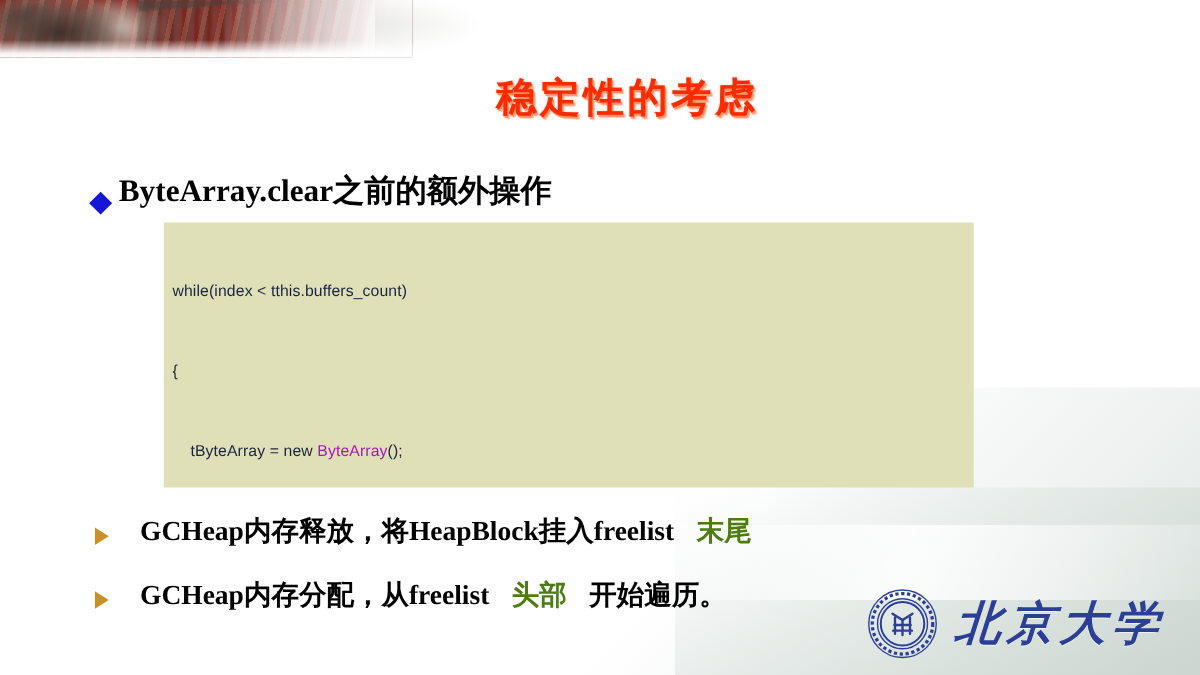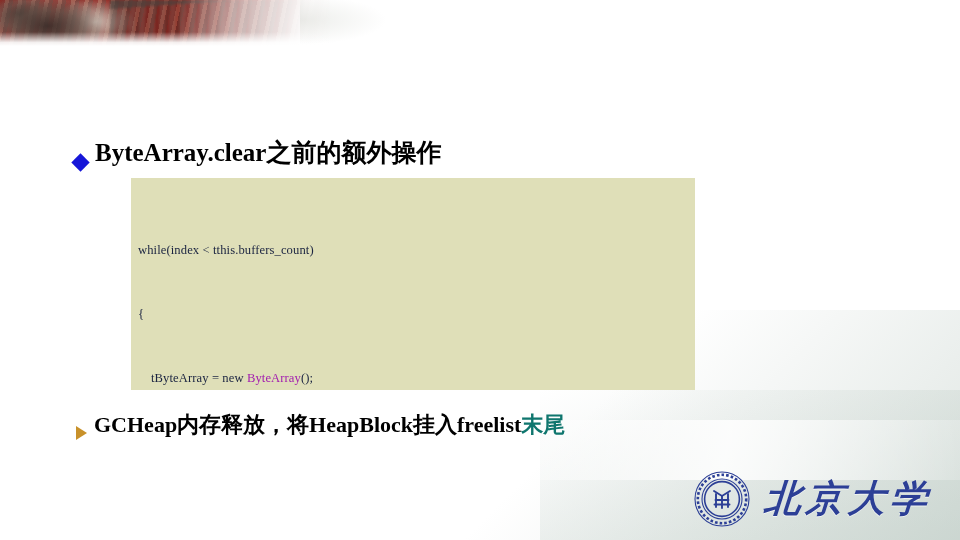--- a/index.html
+++ b/index.html
@@ -113,50 +113,51 @@
     width:13px; height:13px;
     background:#1616d8;
     transform:rotate(45deg);
     margin:9px 8px 0 0;
     flex:0 0 auto;
   }
 
   .bullet-l2 {
     position:absolute;
     left:76px;
-    display:flex; align-items:flex-end;
+    display:flex; align-items:center;
     font-family:"Liberation Serif", serif;
     font-weight:bold;
     font-size:22px;
     color:#000000;
     white-space:nowrap;
+    gap:18px;
   }
   #b2a { top:410px; }
   #b2b { top:461px; }
   .arrow {
     flex:0 0 auto;
     width:0; height:0;
     border-top:7px solid transparent;
     border-bottom:7px solid transparent;
     border-left:11px solid #c8912a;
     margin:7px 7px 0 0;
   }
-  .hl-red { color:#0f766e; }
+  .hl-red { color:#4d7c0f; }
 
   
   .code {
     position:absolute;
     left:131px; top:178px;
-    width:564px; height:212px;
+    width:648px; height:212px;
     background:#dfdfb8;
-    font-family:Liberation Serif, serif;
+    font-family:Liberation Sans, sans-serif;
     font-size:12.6px;
     line-height:21.2px;
     color:#1a2340;
-    padding:20px 0 0 7px;
+    padding:3px 0 0 7px;
     white-space:pre;
     overflow:hidden;
     letter-spacing:0.1px;
   }
   .code .ln { display:block; }
   .c-type { color:#a21caf; }
   .c-plain{ color:#1a2340; }
 
   
   .logo {
@@ -185,20 +186,23 @@
   <div class="bg-streak"></div>
 
   <div class="banner">
     <div class="photo"></div>
     <div class="roof"></div>
     <div class="sky"></div>
     <div class="fade-bottom"></div>
   </div>
   <div class="banner-spill"></div>
 
+  <div class="title">
+    <span class="title-inner">稳定性的考虑</span>
+  </div>
 
   <div class="bullet-l1">
     <span class="dia"></span>
     <span>ByteArray.clear之前的额外操作</span>
   </div>
 
   <div class="code">
     <span class="ln"><span class="c-plain">while(index &lt; tthis.buffers_count)</span></span>
     <span class="ln"><span class="c-plain">{</span></span>
     <span class="ln"><span class="c-plain">    tByteArray = new </span><span class="c-type">ByteArray</span><span class="c-plain">();</span></span>
@@ -211,20 +215,26 @@
     
   </div>
 
   <div class="bullet-l2" id="b2a">
     <span class="arrow"></span>
     <span>GCHeap内存释放，将HeapBlock挂入freelist</span>
       <span class="hl-red">末尾</span>
       <span></span>
   </div>
 
+  <div class="bullet-l2" id="b2b">
+    <span class="arrow"></span>
+    <span>GCHeap内存分配，从freelist</span>
+      <span class="hl-red">头部</span>
+      <span>开始遍历。</span>
+  </div>
 
   <div class="logo">
     <div class="seal">
       <svg width="58" height="58" viewBox="0 0 58 58" aria-hidden="true">
         <circle cx="29" cy="29" r="27" fill="none" stroke="#2c3f96" stroke-width="1.1"></circle>
         <circle cx="29" cy="29" r="24.2" fill="none" stroke="#2c3f96" stroke-width="2.6" stroke-dasharray="2.6 2.1"></circle>
         <circle cx="29" cy="29" r="20" fill="none" stroke="#2c3f96" stroke-width="1.1"></circle>
         <circle cx="29" cy="29" r="17.4" fill="none" stroke="#2c3f96" stroke-width="1.6"></circle>
         <g stroke="#2c3f96" stroke-width="1.9" fill="none" stroke-linecap="round">
           <path d="M21 21 L29 26 L37 21"></path>

